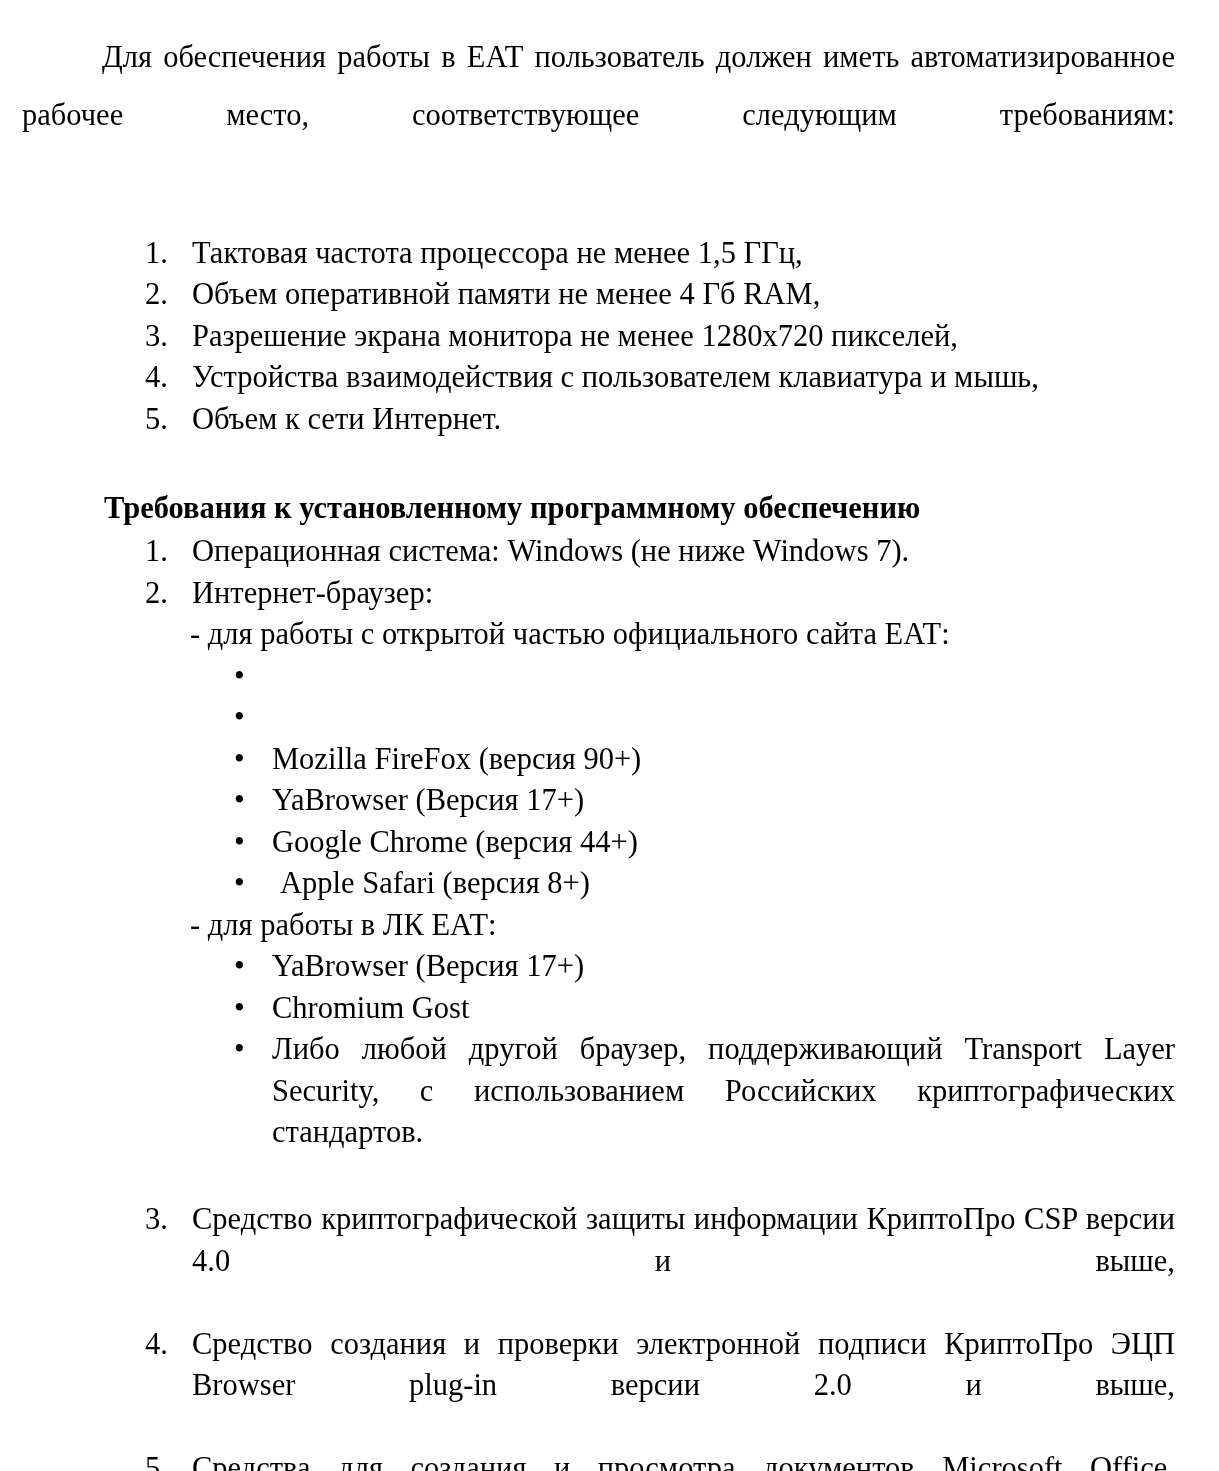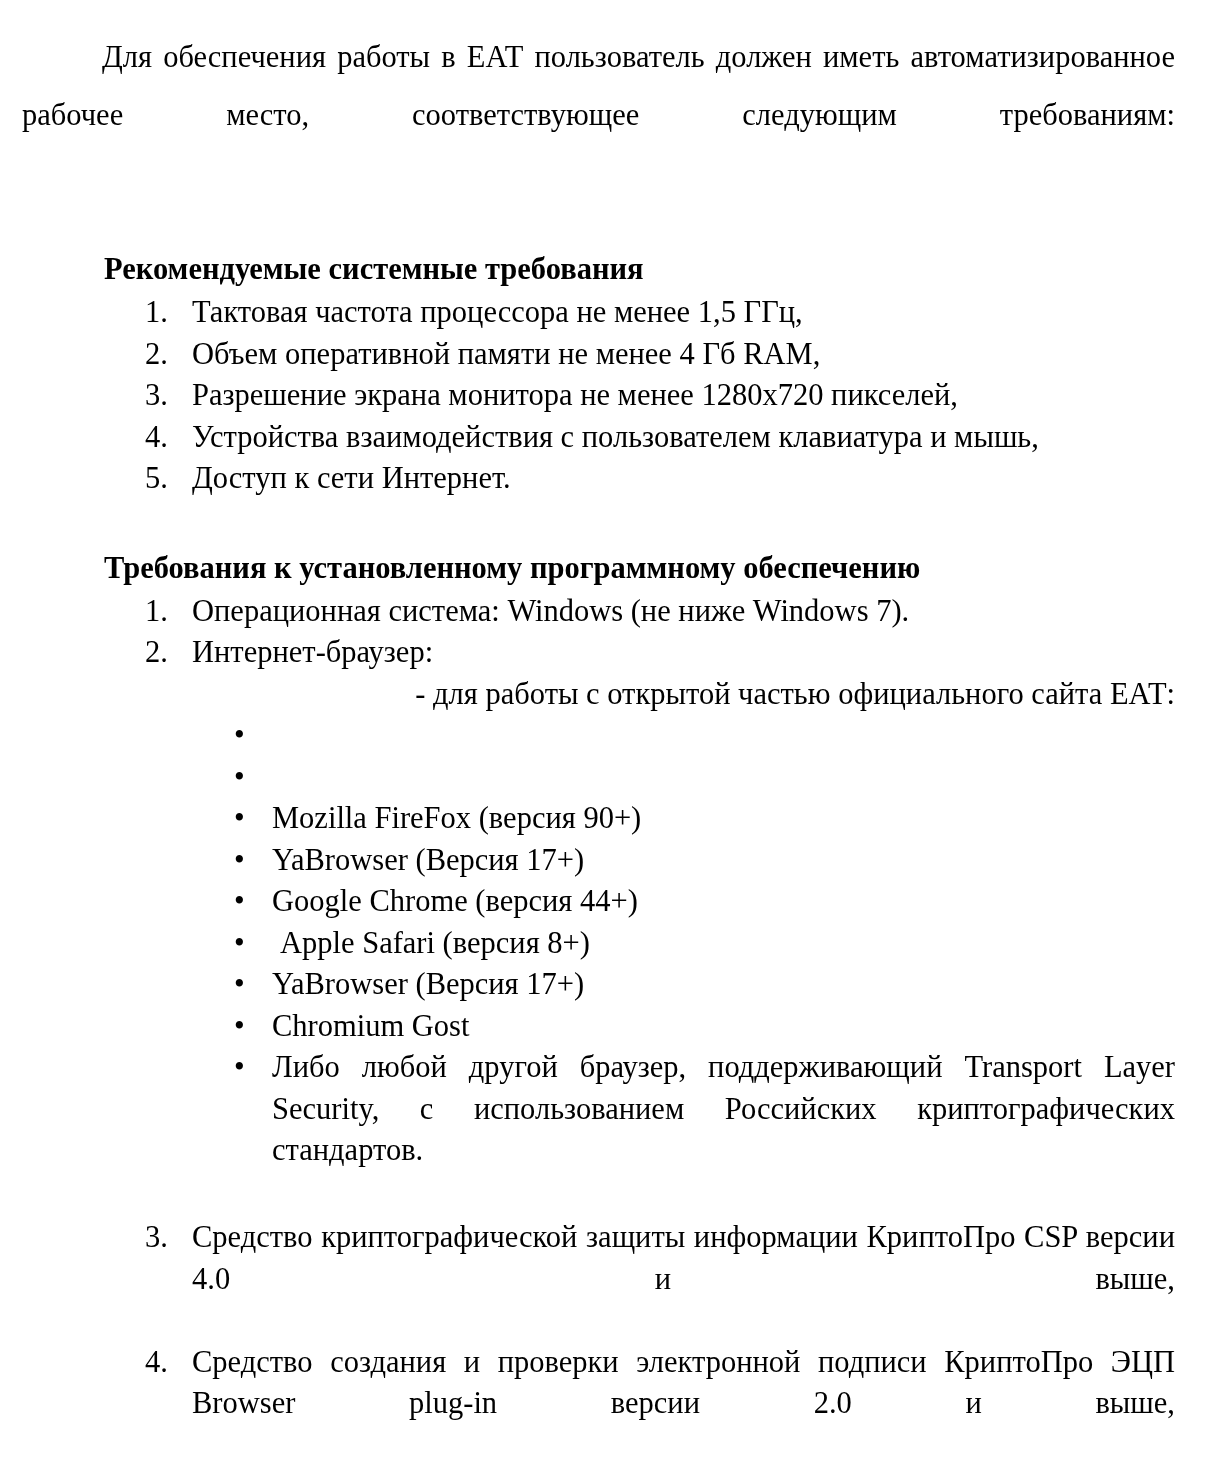--- a/index.html
+++ b/index.html
@@ -81,21 +81,20 @@
     width: 100%;
   }
   .nojust { text-align: left; }
 
   
   .dash-line {
     font-size: 30.5px;
     line-height: 41.5px;
     margin-left: 168px;  
     white-space: nowrap;
-    text-align: right;
   }
 
   
   .bullet-list {
     list-style: none;
     margin: 0;
     padding: 0;
   }
   .bullet-list > li {
     position: relative;
@@ -116,42 +115,41 @@
   }
   .bullet-list > li.extra-pad { padding-left: 258px; }
 </style>
 </head>
 <body>
 
 <div class="page">
 
   <p class="intro just">Для обеспечения работы в ЕАТ пользователь должен иметь автоматизированное рабочее место, соответствующее следующим требованиям:</p>
 
-  <div class="heading heading-sys">Рекомендуемые системные требования</div>
 
   <ol class="num-list">
     <li class="nojust">
       <span class="marker">1.</span>
       <span>Тактовая частота процессора не менее 1,5 ГГц,</span>
     </li>
     <li class="nojust">
       <span class="marker">2.</span>
       <span>Объем оперативной памяти не менее 4 Гб RAM,</span>
     </li>
     <li class="nojust">
       <span class="marker">3.</span>
       <span>Разрешение экрана монитора не менее 1280х720 пикселей,</span>
     </li>
     <li class="nojust">
       <span class="marker">4.</span>
       <span>Устройства взаимодействия с пользователем клавиатура и мышь,</span>
     </li>
     <li class="nojust">
       <span class="marker">5.</span>
-      <span>Доступ к сети Интернет.</span>
+      <span>Объем к сети Интернет.</span>
     </li>
   </ol>
 
   <div class="heading heading-soft">Требования к установленному программному обеспечению</div>
 
   <ol class="num-list">
     <li class="nojust">
       <span class="marker">1.</span>
       <span>Операционная система: Windows (не ниже Windows 7).</span>
     </li>
@@ -181,20 +179,21 @@
     <li class="nojust">
       <span class="dot">•</span>
       <span>Google Chrome (версия 44+)</span>
     </li>
     <li class="nojust extra-pad">
       <span class="dot">•</span>
       <span>Apple Safari (версия 8+)</span>
     </li>
   </ul>
 
+  <div class="dash-line">- для работы в ЛК ЕАТ:</div>
 
   <ul class="bullet-list">
     <li class="nojust">
       <span class="dot">•</span>
       <span>YaBrowser (Версия 17+)</span>
     </li>
     <li class="nojust">
       <span class="dot">•</span>
       <span>Chromium Gost</span>
     </li>

